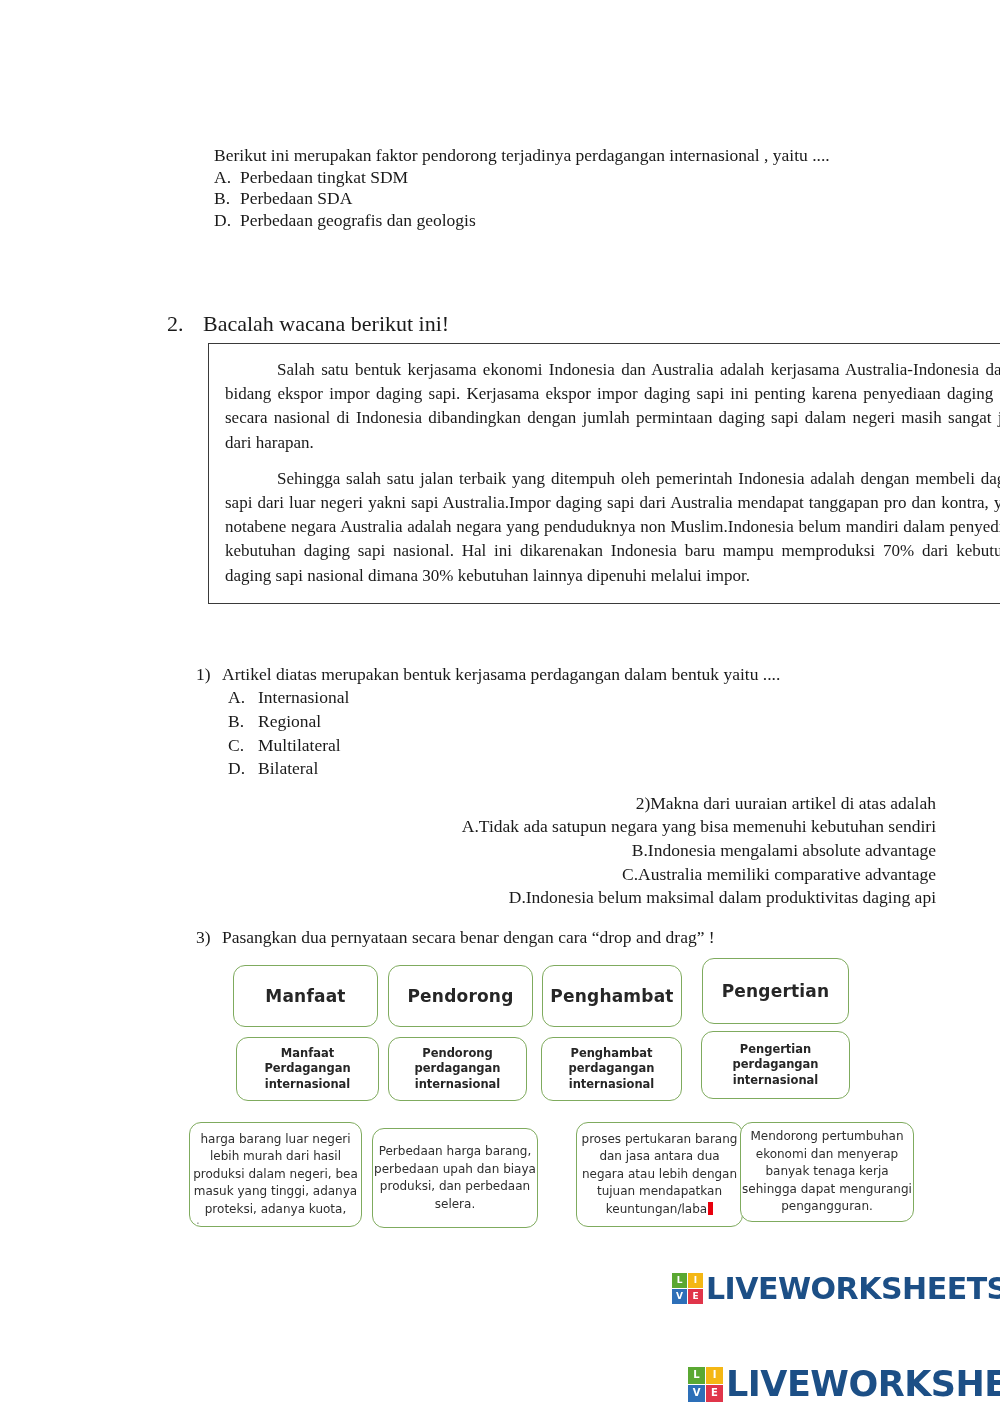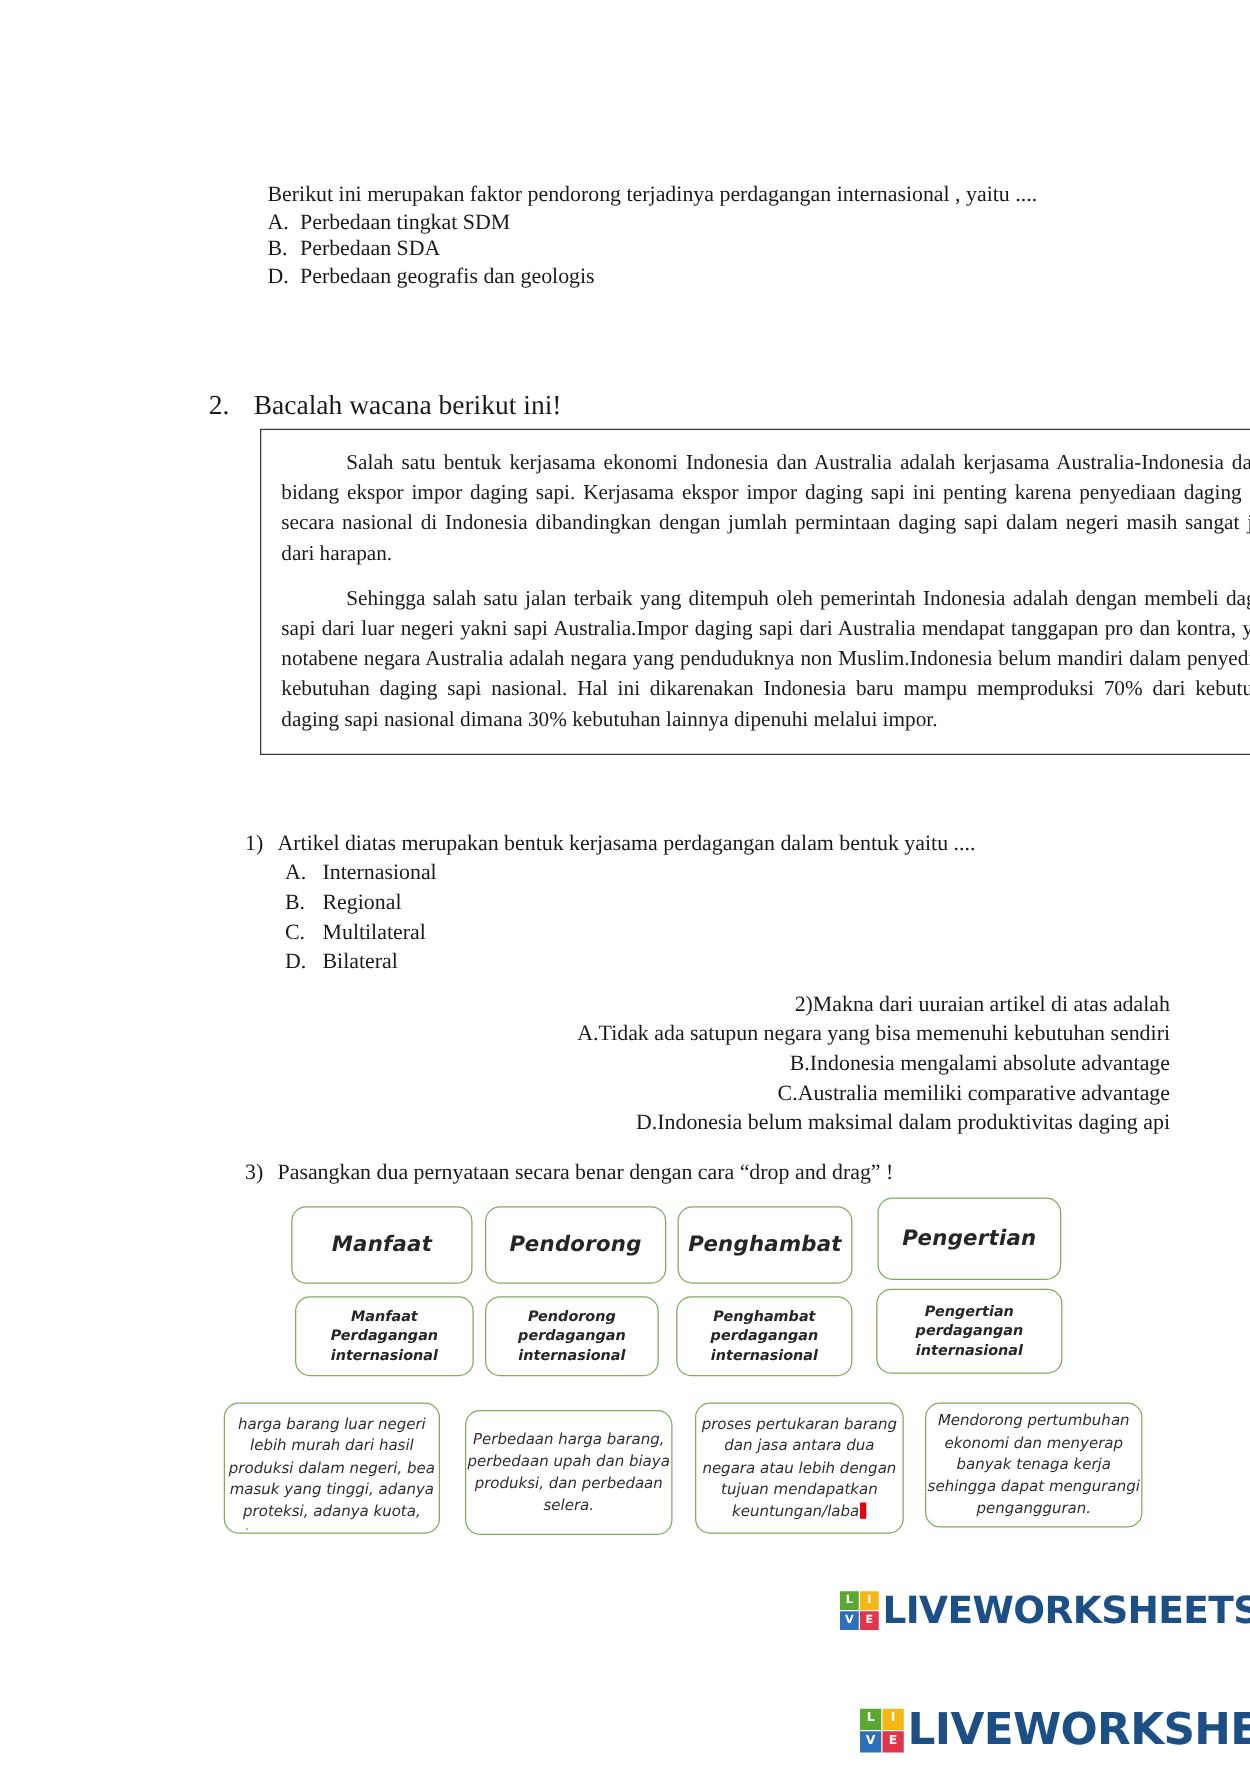--- a/index.html
+++ b/index.html
@@ -128,21 +128,20 @@
   #q3 { top: 926px; }
 
   
   .dd-area {
     position: absolute;
     left: 0;
     top: 0;
     width: 1000px;
     height: 1414px;
     pointer-events: none;
-    font-style: italic;
   }
   .card {
     position: absolute;
     box-sizing: border-box;
     border: 1.6px solid #7fab5e;
     border-radius: 12px;
     background: #ffffff;
     display: flex;
     align-items: center;
     justify-content: center;
@@ -179,21 +178,21 @@
   .r2 { height: 64px; }
   #s-manfaat     { left: 236px; top: 1037px; width: 143px; }
   #s-pendorong   { left: 388px; top: 1037px; width: 139px; }
   #s-penghambat  { left: 541px; top: 1037px; width: 141px; }
   #s-pengertian  { left: 701px; top: 1031px; width: 149px; height: 68px; }
 
   
   .r3 { height: 105px; }
   #d-1 { left: 179px; top: 1122px; width: 173px; }
   #d-2 { left: 372px; top: 1128px; width: 166px; height: 100px; }
-  #d-3 { left: 556px; top: 1122px; width: 167px; justify-content: center; }
+  #d-3 { left: 576px; top: 1122px; width: 167px; justify-content: center; }
   #d-4 { left: 740px; top: 1122px; width: 174px; height: 100px; }
 
   .clipped-dot {
     position: absolute;
     left: 196px;
     top: 1213px;
     font-family: "DejaVu Sans", sans-serif;
     font-size: 12px;
     color: #8d8d8d;
   }
@@ -351,21 +350,21 @@
       </div>
     </div>
     <div class="card r2" id="s-pengertian" style="border-color: rgb(127, 171, 94);">
       <div class="card-sub">
         <div>Pengertian</div>
         <div>perdagangan</div>
         <div>internasional</div>
       </div>
     </div>
 
-    <div class="card r3" id="d-1" style="border-color: rgb(127, 171, 94);">
+    <div class="card r3" id="d-1" style="border-color: rgb(127, 171, 94); margin-left: 10px;">
       <span class="card-desc">harga barang luar negeri lebih murah dari hasil produksi dalam negeri, bea masuk yang tinggi, adanya proteksi, adanya kuota,</span>
     </div>
     <div class="card r3" id="d-2" style="border-color: rgb(127, 171, 94);">
       <span class="card-desc">Perbedaan harga barang, perbedaan upah dan biaya produksi, dan perbedaan selera.</span>
     </div>
     <div class="card r3" id="d-3" style="border-color: rgb(127, 171, 94);">
       <span class="card-desc"><span>proses pertukaran barang dan jasa antara dua negara atau lebih dengan tujuan mendapatkan keuntungan/laba</span><span class="red-caret"></span></span>
     </div>
     <div class="card r3" id="d-4" style="border-color: rgb(127, 171, 94);">
       <span class="card-desc">Mendorong pertumbuhan ekonomi dan menyerap banyak tenaga kerja sehingga dapat mengurangi pengangguran.</span>

